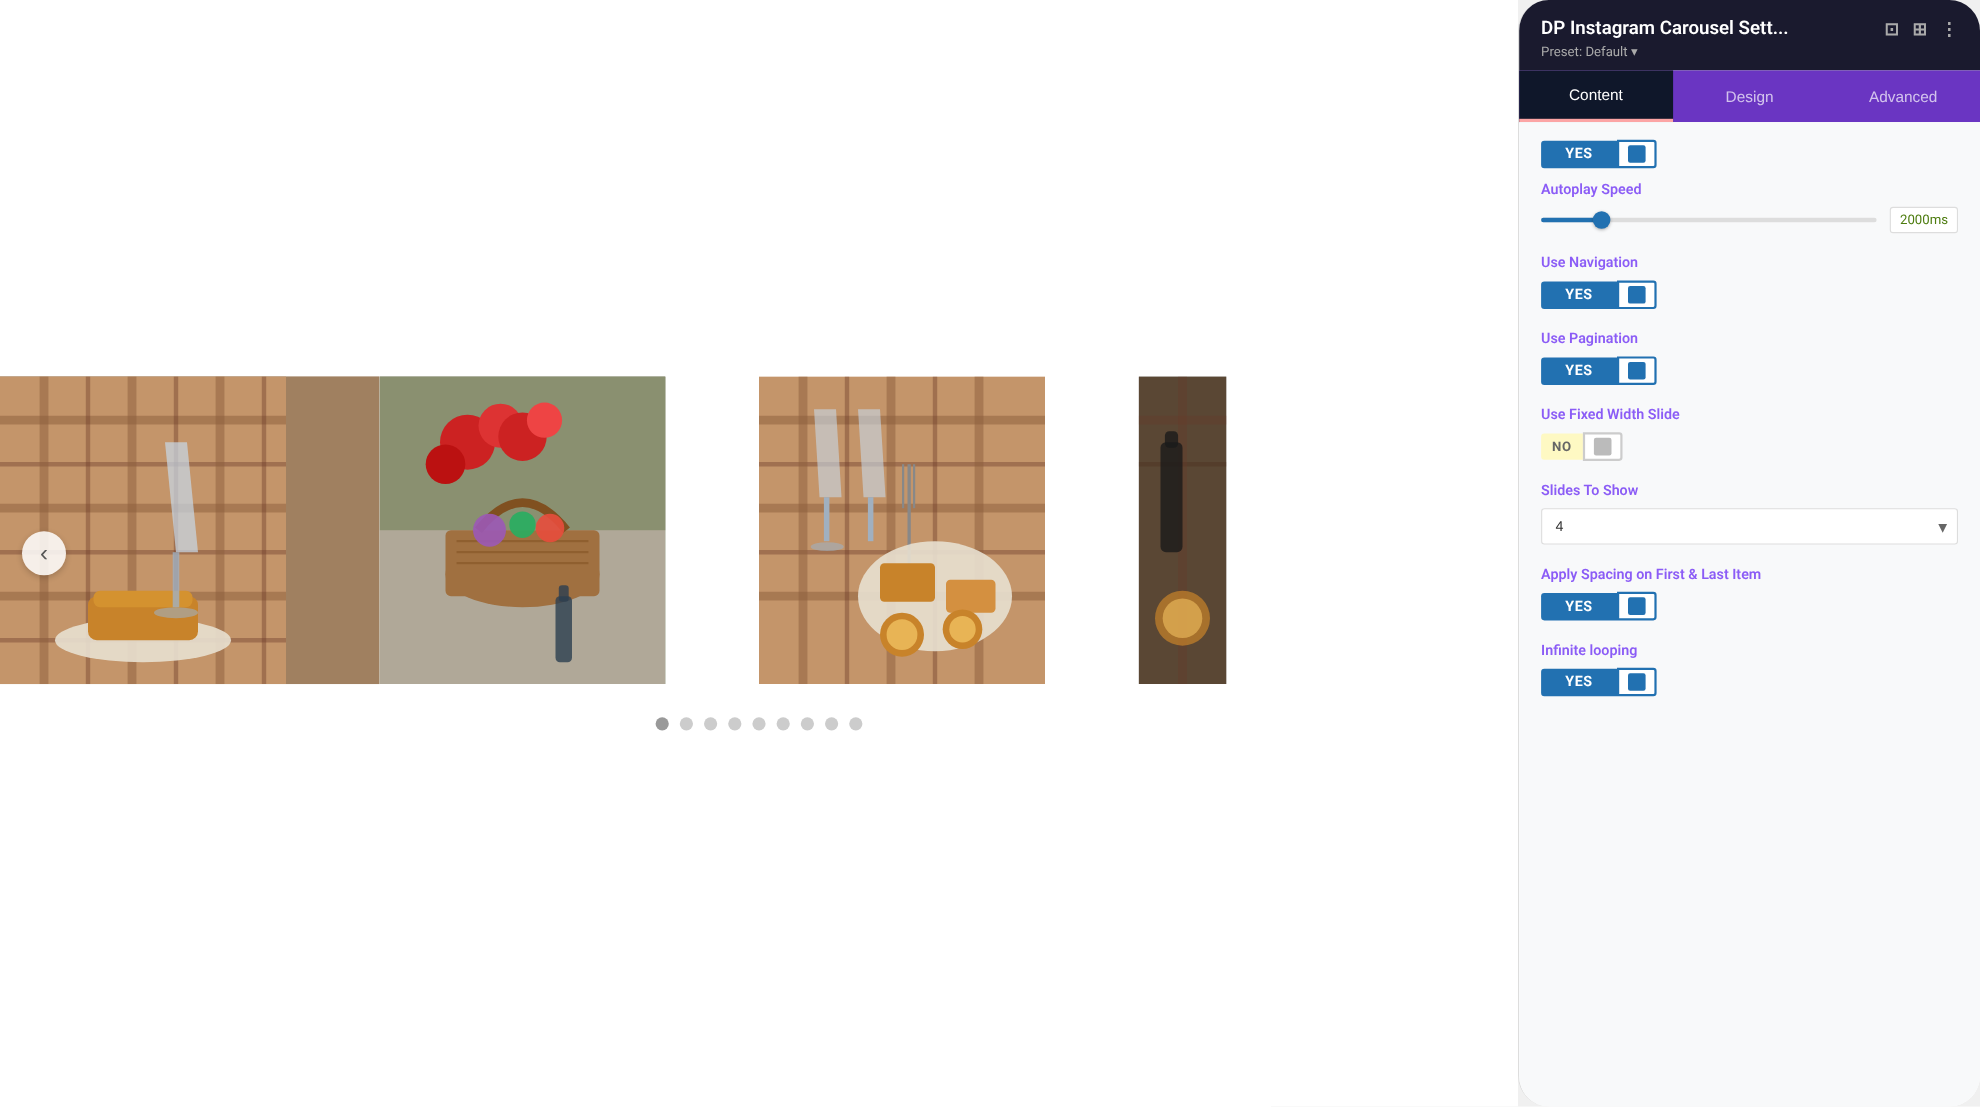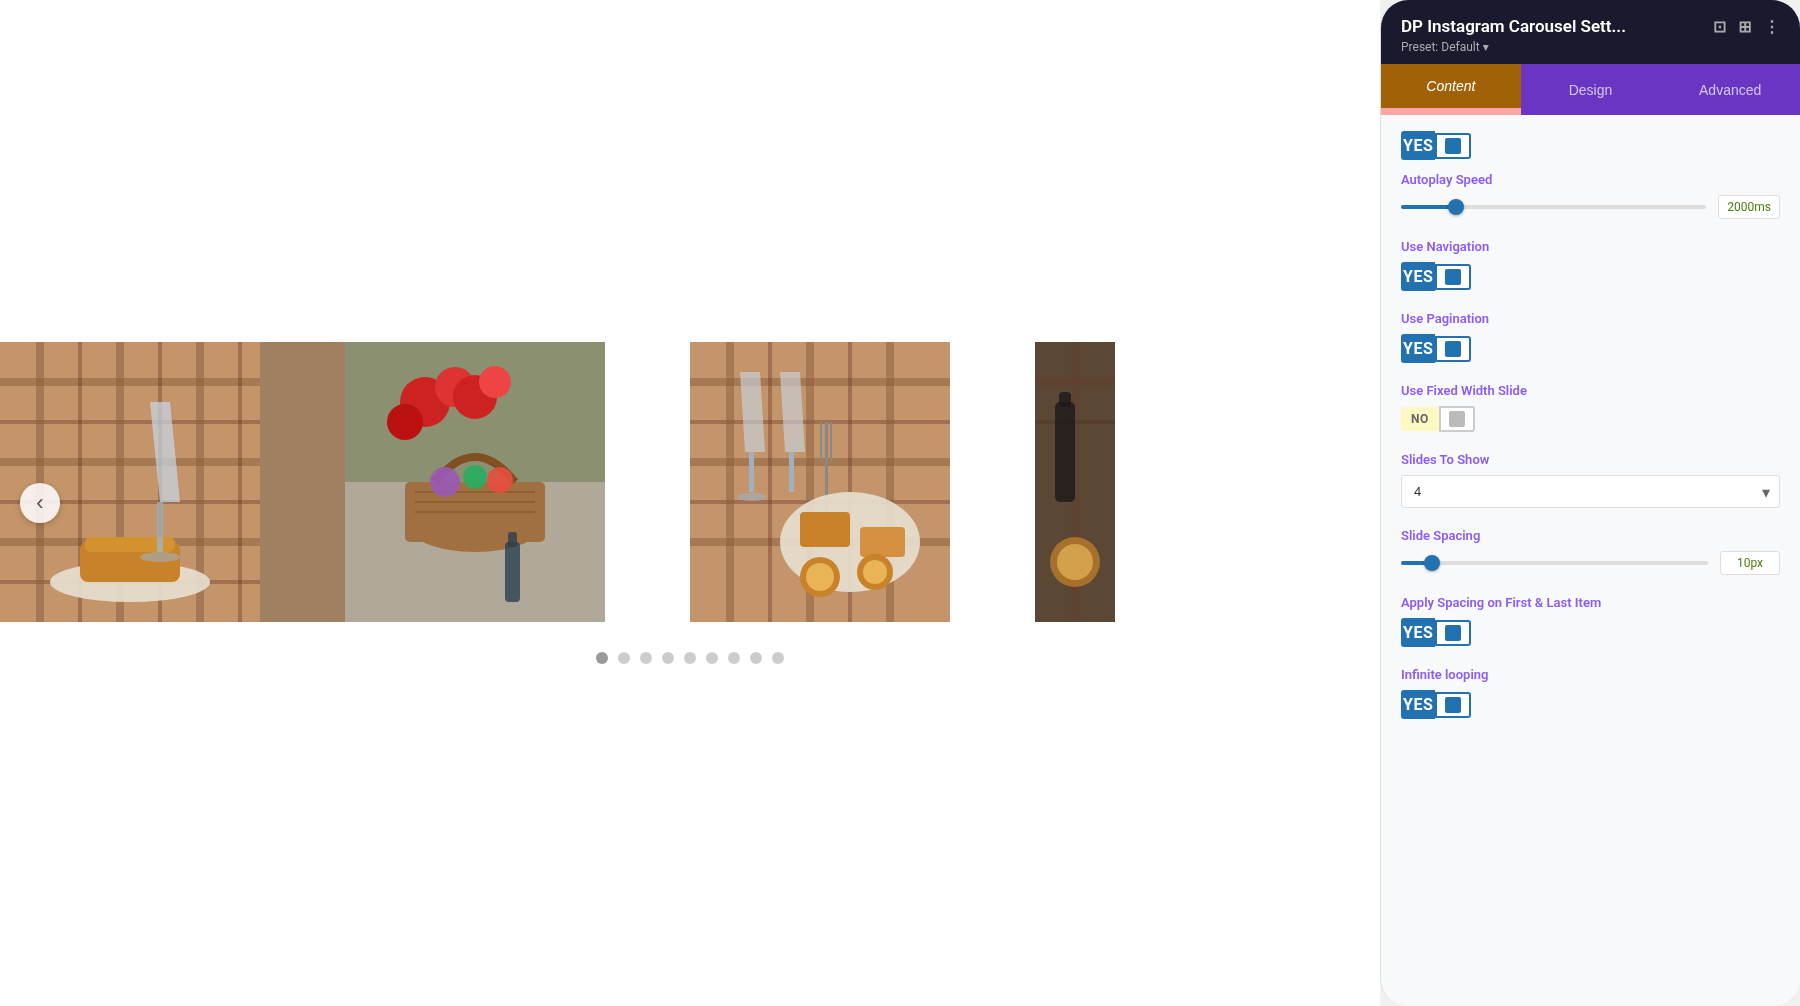--- a/index.html
+++ b/index.html
@@ -146,24 +146,23 @@
       color: #fff;
       font-size: 14px;
       font-weight: 500;
       cursor: pointer;
       border: none;
       background: transparent;
       opacity: 0.7;
     }
 
     .tab-btn.active {
-      background: #a16207;
+      background: #0f172a;
       opacity: 1;
-      border-bottom: 7px solid #fca5a5;
-      font-style: italic;
+      border-bottom: 3px solid #fca5a5;
     }
 
     .panel-content {
       flex: 1;
       overflow-y: auto;
       padding: 16px 20px;
       background: #f8f9fa;
     }
 
     .setting-row {
@@ -180,23 +179,23 @@
     
     .toggle-wrapper {
       display: flex;
       align-items: center;
       gap: 0;
     }
 
     .toggle-yes {
       background: #2271b1;
       color: #fff;
-      font-size: 16px;
+      font-size: 13px;
       font-weight: 700;
-      padding: 5px 2px;
+      padding: 5px 22px;
       border-radius: 3px 0 0 3px;
       letter-spacing: 0.5px;
     }
 
     .toggle-no {
       background: #fef9c3;
       color: #666;
       font-size: 12px;
       font-weight: 700;
       padding: 5px 10px;
@@ -544,30 +543,20 @@
           <option value="1">1</option>
           <option value="2">2</option>
           <option value="3">3</option>
           <option value="4" selected="">4</option>
           <option value="5">5</option>
           <option value="6">6</option>
         </select>
       </div>
     </div>
 
-    <div class="setting-row">
-      <div class="setting-label">Slide Spacing</div>
-      <div class="slider-row">
-        <div class="slider-track">
-          <div class="slider-fill" style="width:10%;"></div>
-          <div class="slider-thumb" style="left:calc(10% - 8px);"></div>
-        </div>
-        <div class="slider-value">10px</div>
-      </div>
-    </div>
 
     <div class="setting-row">
       <div class="setting-label">Apply Spacing on First &amp; Last Item</div>
       <div class="toggle-wrapper">
         <div class="toggle-yes">YES</div>
         <div class="toggle-knob-on"></div>
       </div>
     </div>
 
     <div class="setting-row">

